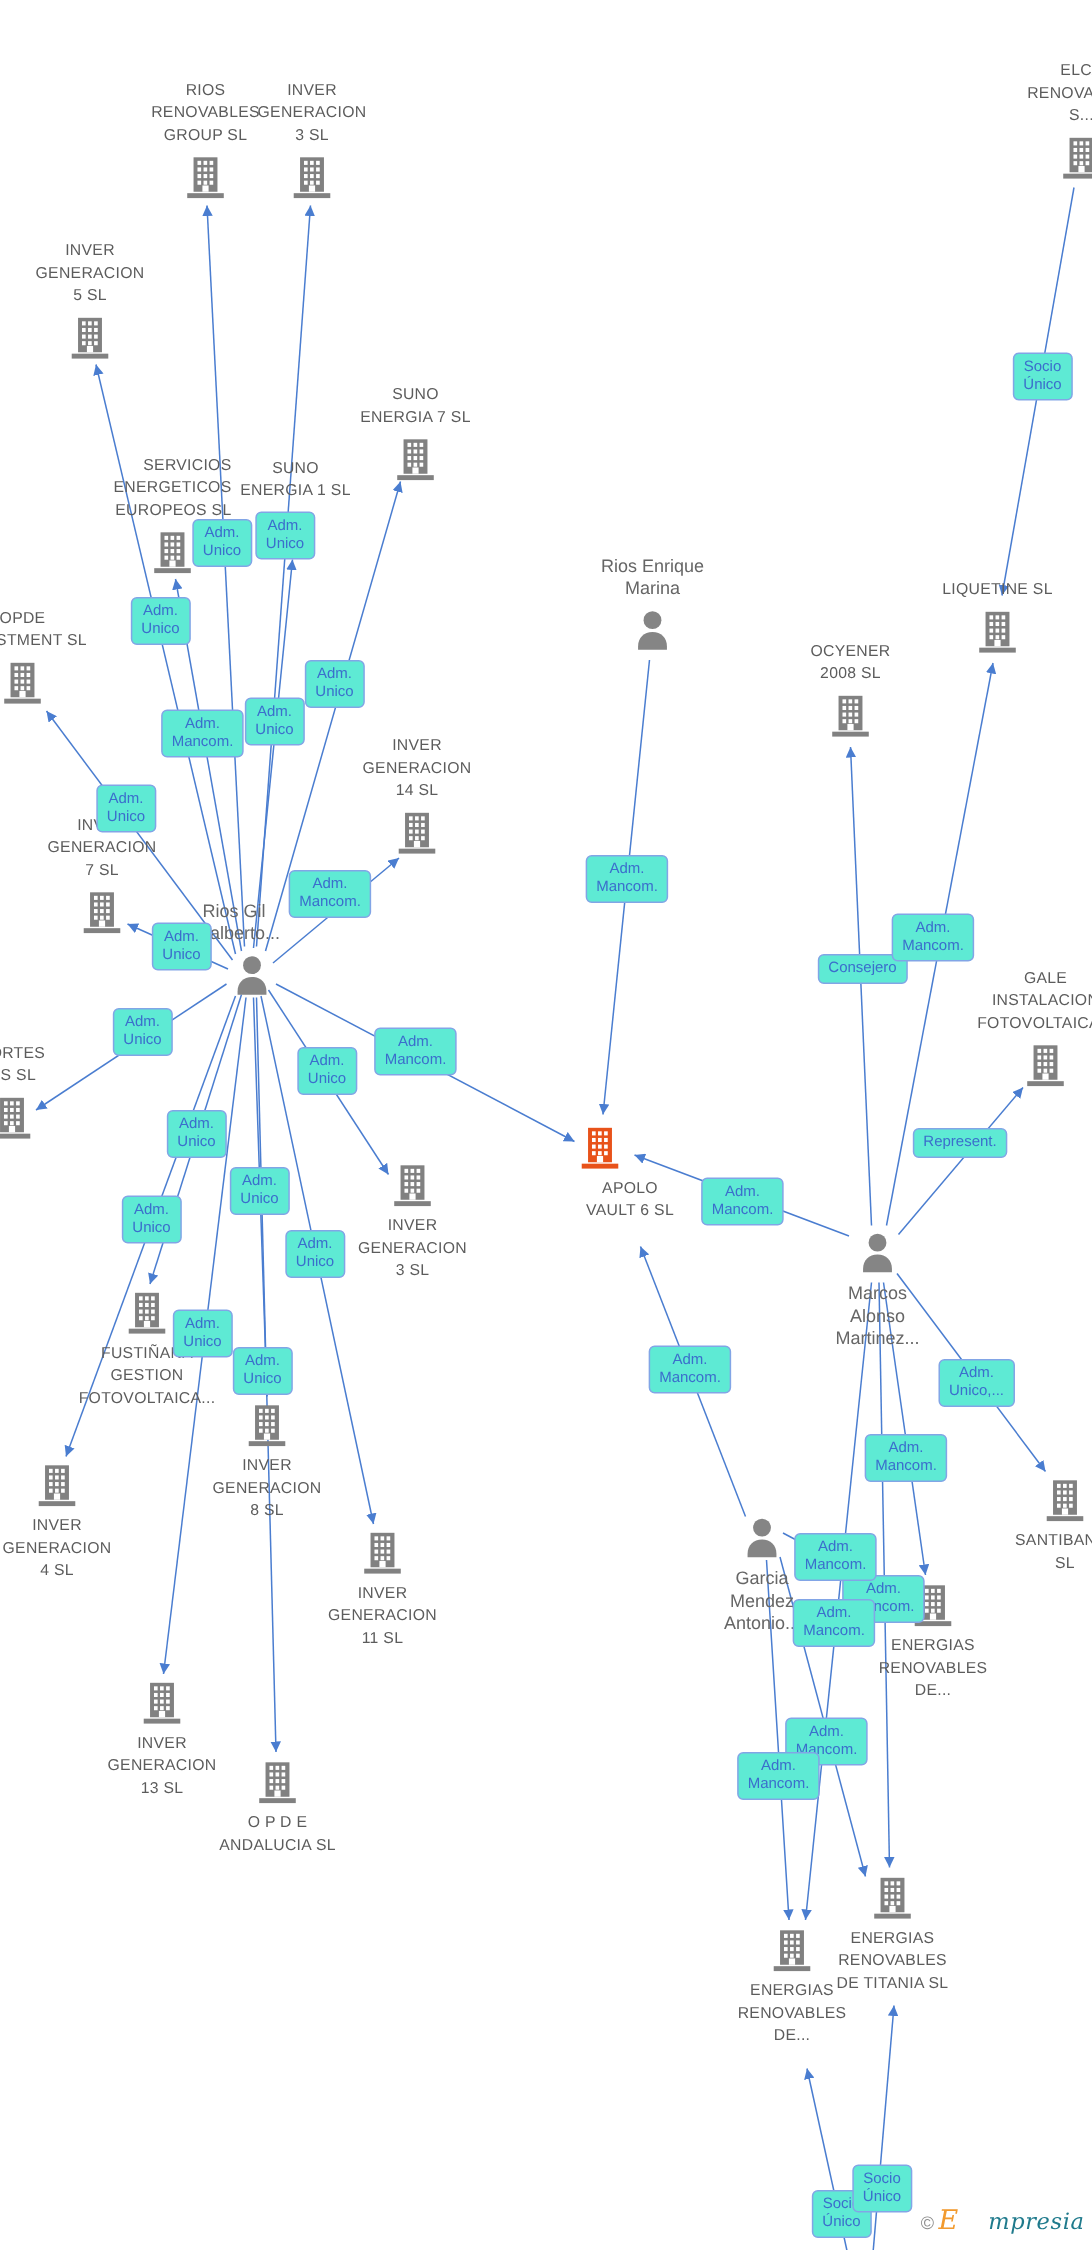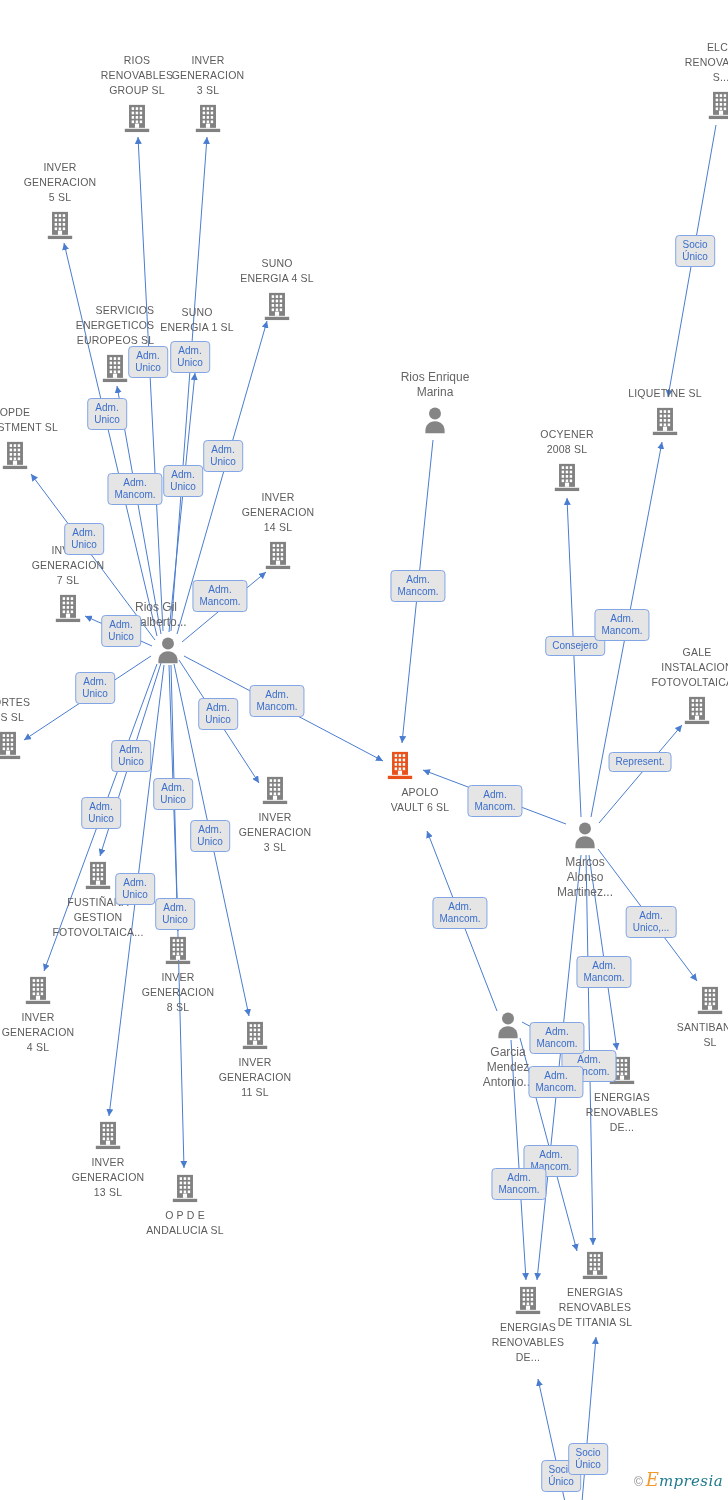--- a/index.html
+++ b/index.html
@@ -5,27 +5,27 @@
 <style>
   html,body{margin:0;padding:0;background:#fff;}
   #canvas{position:relative;width:728px;height:1500px;background:#ffffff;overflow:hidden;
           font-family:"Liberation Sans",sans-serif;}
   #canvas svg.edges{position:absolute;left:0;top:0;z-index:1;}
   .node-icon{position:absolute;transform:translate(-50%,-50%);z-index:2;line-height:0;}
   .node-label{position:absolute;transform:translateX(-50%);z-index:2;text-align:center;width:max-content;}
   .company-label{font-size:10.5px;line-height:15px;color:#5c5c5c;letter-spacing:.2px;}
   .person-label{font-size:12px;line-height:15px;color:#666666;}
   .line{display:block;white-space:nowrap;}
-  .edge-label{position:absolute;transform:translate(-50%,-50%);z-index:3;background:#e5e5e5;
+  .edge-label{position:absolute;transform:translate(-50%,-50%);z-index:3;background:#5eead4;
               border:1px solid #82a5e6;border-radius:4px;color:#3b6ecc;font-size:10px;line-height:12px;
               padding:3px 6px;text-align:center;width:max-content;}
   .watermark{position:absolute;right:5px;bottom:8px;z-index:5;line-height:20px;white-space:nowrap;}
   .wm-copy{color:#8c8c8c;font-size:12px;font-family:"Liberation Sans",sans-serif;margin-right:3px;}
   .wm-e{color:#f29a2e;font-family:"DejaVu Serif",serif;font-style:italic;font-size:18px;}
-  .wm-rest{color:#1f7a8c;font-family:"DejaVu Serif",serif;font-style:italic;font-size:15px;letter-spacing:.4px;}
+  .wm-rest{color:#1f7a8c;font-family:"DejaVu Serif",serif;font-style:italic;font-size:15px;letter-spacing:.4px;margin-left:20px;}
 </style>
 </head>
 <body>
 
 <div id="canvas">
   <div class="watermark">
     <span class="wm-copy">©</span><span class="wm-e">E</span><span class="wm-rest">mpresia</span>
   </div>
 <svg class="edges" width="728" height="1500">
       <defs>
@@ -177,21 +177,21 @@
           <rect x="14.6" y="13.9" width="2.6" height="2.9" fill="#fff"></rect>
           <rect x="14.6" y="18.6" width="2.6" height="2.9" fill="#fff"></rect>
           <rect x="18.9" y="4.5" width="2.6" height="2.9" fill="#fff"></rect>
           <rect x="18.9" y="9.2" width="2.6" height="2.9" fill="#fff"></rect>
           <rect x="18.9" y="13.9" width="2.6" height="2.9" fill="#fff"></rect>
           <rect x="18.9" y="18.6" width="2.6" height="2.9" fill="#fff"></rect>
           <rect x="13.8" y="22" width="4.4" height="4.5" fill="#fff"></rect>
         </svg></div>
       <div class="node-label company-label" style="left: 277px; top: 286px; transform: translate(-50%, -100%);">
         <span class="line">SUNO</span>
-        <span class="line">ENERGIA 4  SL</span>
+        <span class="line">ENERGIA 7  SL</span>
       </div>
     </div>
     <div>
       <div class="node-icon" style="left: 115px; top: 368px;"><svg width="30" height="30" viewBox="0 0 32 32">
           <rect x="3" y="27.5" width="26" height="3.5" fill="#818181"></rect>
           <rect x="7.5" y="2" width="17" height="24.5" fill="#818181"></rect>
           <rect x="10.3" y="4.5" width="2.6" height="2.9" fill="#fff"></rect>
           <rect x="10.3" y="9.2" width="2.6" height="2.9" fill="#fff"></rect>
           <rect x="10.3" y="13.9" width="2.6" height="2.9" fill="#fff"></rect>
           <rect x="10.3" y="18.6" width="2.6" height="2.9" fill="#fff"></rect>

